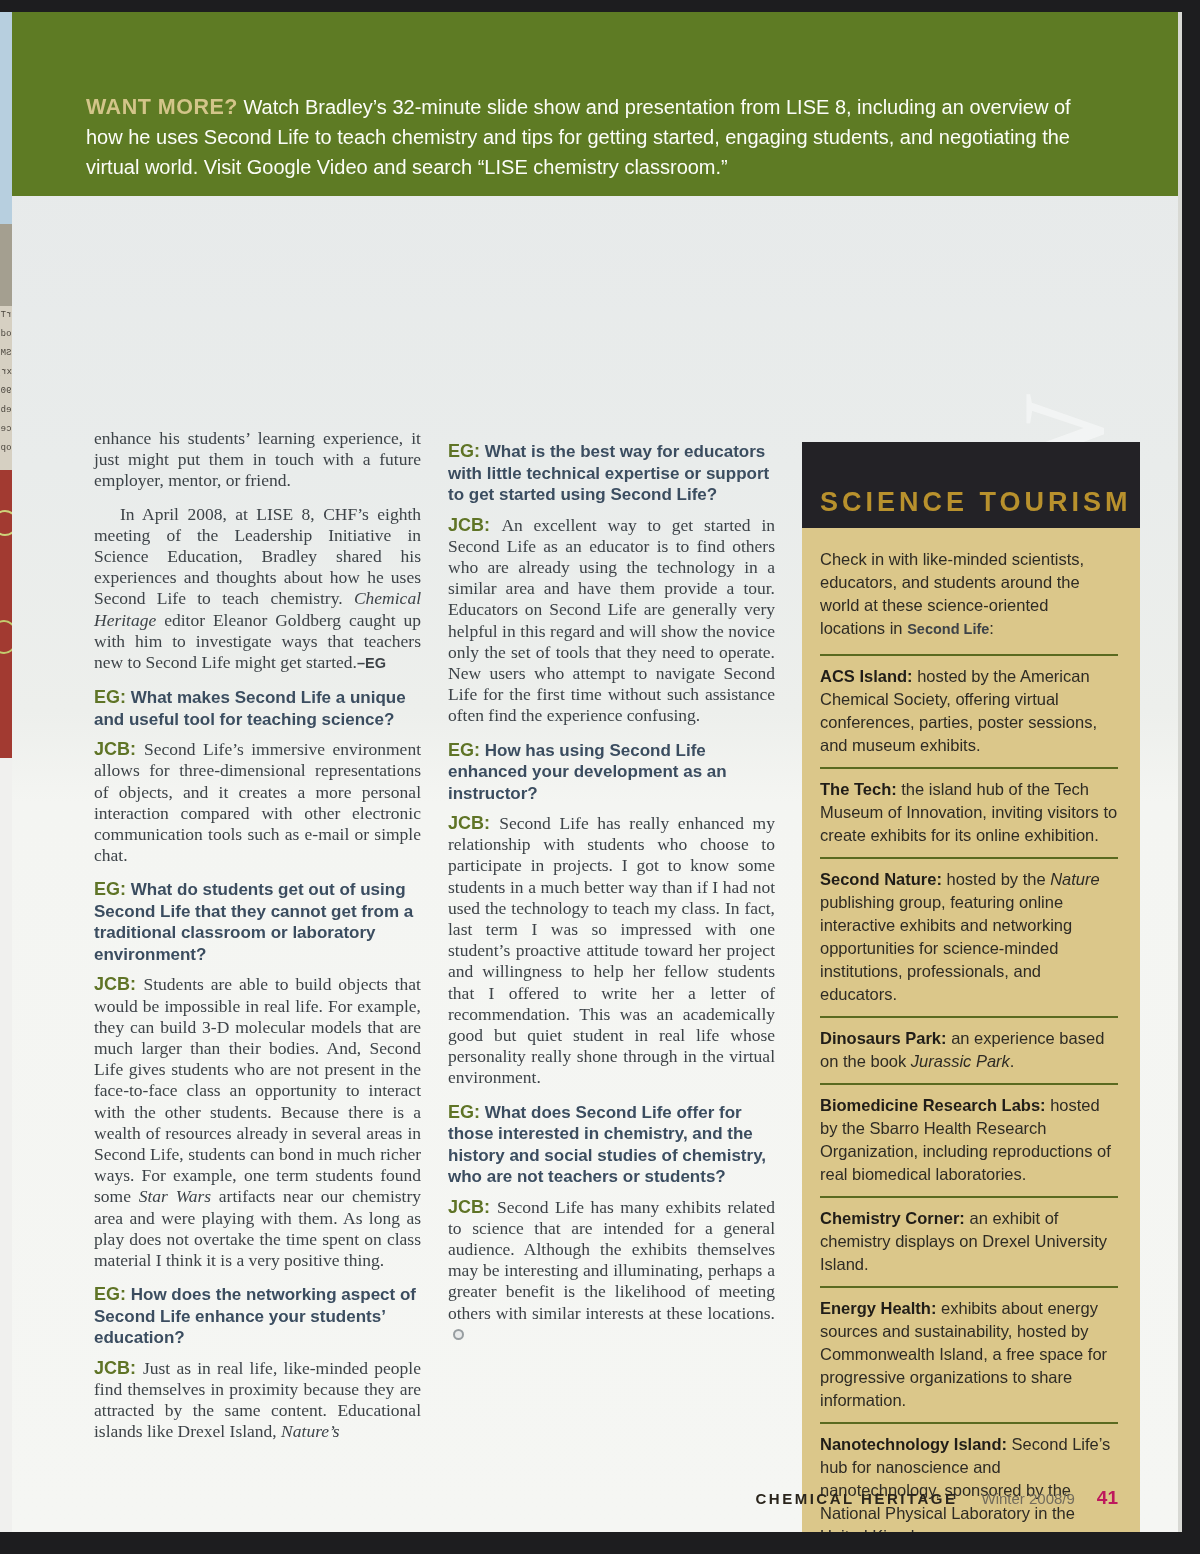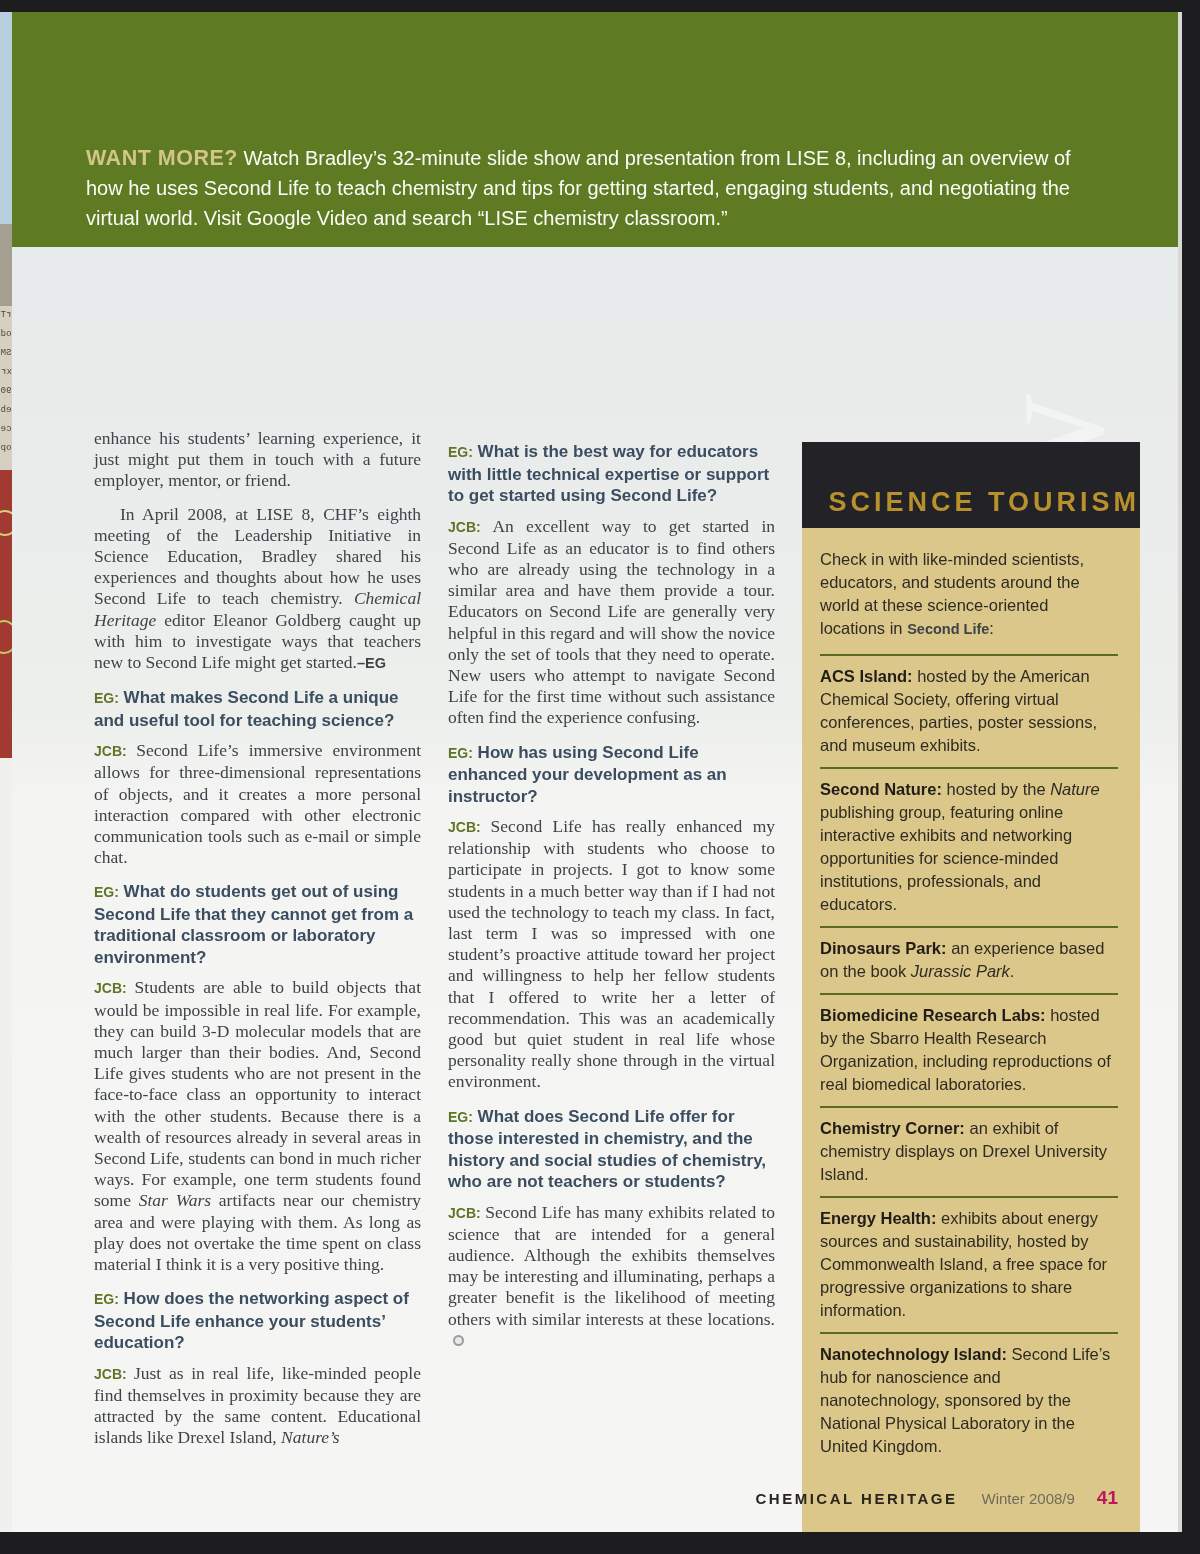--- a/index.html
+++ b/index.html
@@ -24,21 +24,21 @@
     color:#4a453d;text-align:center;overflow:hidden;transform:scaleX(-1);}
   .edge-red{top:458px;height:288px;background:#a23a31;overflow:hidden;}
   .edge-red::before{content:"";position:absolute;left:-8px;top:40px;width:22px;height:22px;
     border-radius:50%;border:2px solid #cdd37a;}
   .edge-red::after{content:"";position:absolute;left:-10px;top:150px;width:24px;height:30px;
     border-radius:50%;border:2px solid #c2cc6e;}
   .edge-white{top:746px;height:774px;background:#f0f0ee;}
 
   
   .banner{
-    position:absolute;top:0;left:0;width:100%;height:235px;
+    position:absolute;top:0;left:0;width:100%;height:184px;
     background:var(--banner_green,#5e7b24);
     font-family:"Liberation Sans",sans-serif;
   }
   .banner-text{
     position:absolute;left:74px;right:66px;bottom:14px;margin:0;
     font-size:20px;line-height:30px;color:#fcfdf8;
   }
   .banner-label{
     color:var(--banner_gold,#d3c589);font-weight:700;font-size:21.5px;letter-spacing:.5px;
   }
@@ -60,37 +60,37 @@
   .col-middle{left:436px;}
   .col p{margin:0 0 12px;}
   .col p.q{
     margin:13px 0 9px;text-align:left;
     font-family:"Liberation Sans",sans-serif;font-weight:700;
     font-size:17px;line-height:21.5px;color:var(--question_blue,#3b4d60);
   }
   .col p.body.indent{text-indent:26px;}
   .prefix{
     font-family:"Liberation Sans",sans-serif;font-weight:700;
-    font-size:14px;color:var(--prefix_olive,#5f7426);
+    font-size:18px;color:var(--prefix_olive,#5f7426);
   }
   .s-i{font-style:italic;}
   .s-b{font-family:Liberation Sans, sans-serif;font-weight:700;font-size:14.5px;color:#3d4348;}
   .endmark{
     display:inline-block;width:7px;height:7px;border:2px solid #979da0;
     border-radius:50%;margin-left:5px;vertical-align:baseline;background:#e8eaea;
   }
 
   
   .sidebar{
     position:absolute;left:790px;top:430px;width:338px;height:1090px;
     font-family:"Liberation Sans",sans-serif;
   }
   .sb-header{
     height:96px;background:#232226;
-    display:flex;align-items:flex-end;box-sizing:border-box;padding:0 0 20px 18px;justify-content:flex-end;
+    display:flex;align-items:flex-end;box-sizing:border-box;padding:0 0 20px 18px;
   }
   .sb-header h2{
     margin:0;font-size:27px;font-weight:700;letter-spacing:4px;
     color:var(--sidebar_gold,#b8912d);
   }
   .sb-body{
     position:absolute;top:86px;left:0;right:0;bottom:0;
     background:var(--sidebar_tan,#dbc78a);
     box-sizing:border-box;padding:20px 22px 0 18px;
     color:#2e2b24;font-size:16.5px;line-height:23px;
@@ -156,20 +156,23 @@
     <div class="sb-header">
       <h2>SCIENCE TOURISM</h2>
     </div>
     <div class="sb-body">
       <p class="sb-intro"><span>Check in with like-minded scientists, educators, and students around the world at these science-oriented locations in </span><span class="s-b">Second Life</span><span>:</span></p>
       <div id="sb-entries">
           <div class="sb-entry">
             <p><span class="sb-name">ACS Island:</span><span> hosted by the American Chemical Society, offering virtual conferences, parties, poster sessions, and museum exhibits.</span></p>
           </div>
           <div class="sb-entry">
+            <p><span class="sb-name">The Tech:</span><span> the island hub of the Tech Museum of Innovation, inviting visitors to create exhibits for its online exhibition.</span></p>
+          </div>
+          <div class="sb-entry">
             <p><span class="sb-name">Second Nature:</span><span> hosted by the </span><span class="s-i">Nature</span><span> publishing group, featuring online interactive exhibits and networking opportunities for science-minded institutions, professionals, and educators.</span></p>
           </div>
           <div class="sb-entry">
             <p><span class="sb-name">Dinosaurs Park:</span><span> an experience based on the book </span><span class="s-i">Jurassic Park</span><span>.</span></p>
           </div>
           <div class="sb-entry">
             <p><span class="sb-name">Biomedicine Research Labs:</span><span> hosted by the Sbarro Health Research Organization, including reproductions of real biomedical laboratories.</span></p>
           </div>
           <div class="sb-entry">
             <p><span class="sb-name">Chemistry Corner:</span><span> an exhibit of chemistry displays on Drexel University Island.</span></p>

